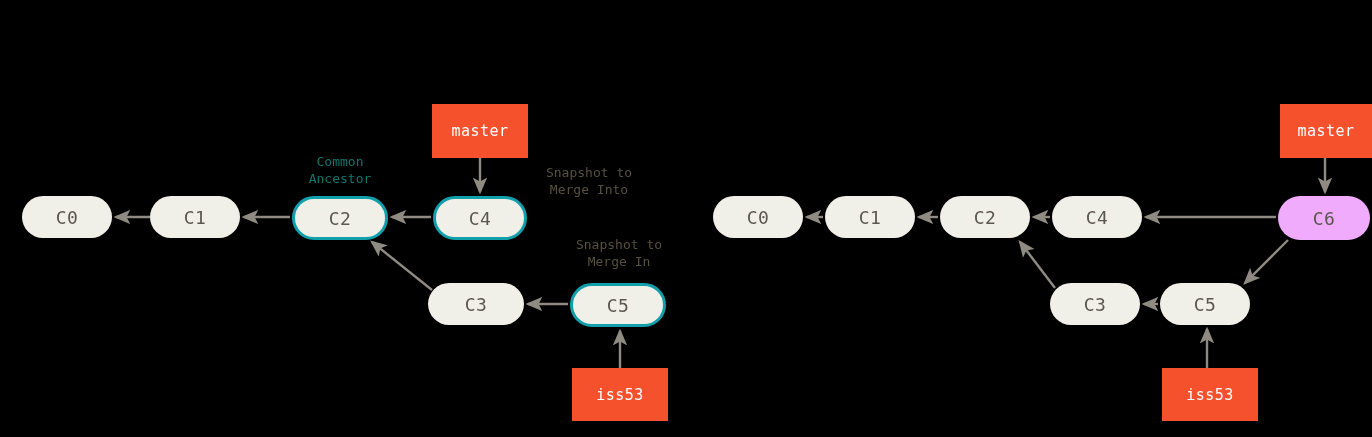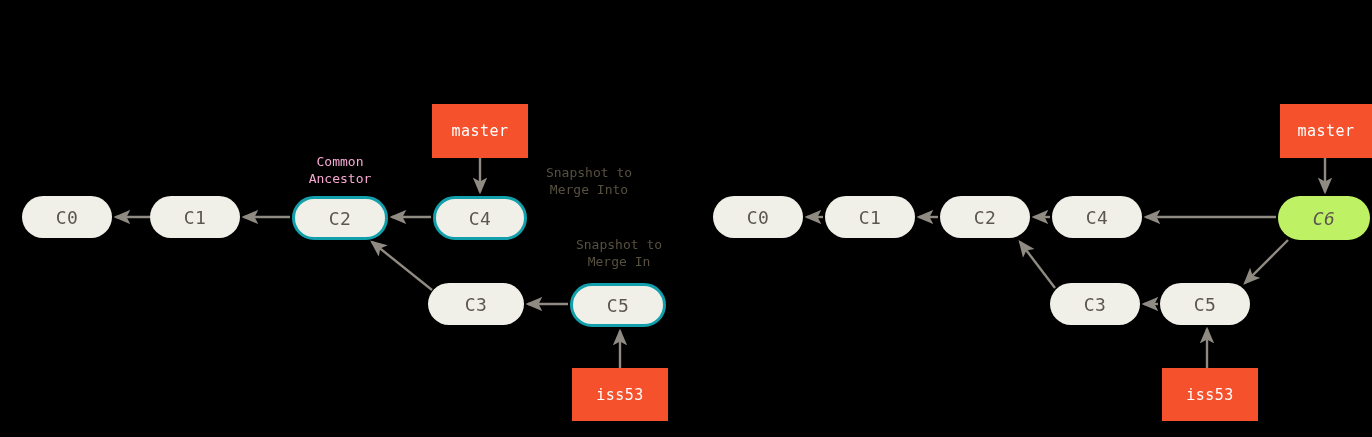--- a/index.html
+++ b/index.html
@@ -95,30 +95,30 @@
 
   <div id="nodes-layer">
       <div class="commit" style="left: 22px; top: 196px; width: 90px; height: 42px; background: rgb(241, 240, 232); color: rgb(92, 86, 80);">C0</div>
       <div class="commit" style="left: 150px; top: 196px; width: 90px; height: 42px; background: rgb(241, 240, 232); color: rgb(92, 86, 80);">C1</div>
       <div class="commit highlight" style="left: 292px; top: 196px; width: 96px; height: 44px; background: rgb(241, 240, 232); color: rgb(92, 86, 80); border-color: rgb(17, 160, 171);">C2</div>
       <div class="commit highlight" style="left: 433px; top: 196px; width: 94px; height: 44px; background: rgb(241, 240, 232); color: rgb(92, 86, 80); border-color: rgb(17, 160, 171);">C4</div>
       <div class="commit" style="left: 428px; top: 283px; width: 96px; height: 42px; background: rgb(241, 240, 232); color: rgb(92, 86, 80);">C3</div>
       <div class="commit highlight" style="left: 570px; top: 283px; width: 96px; height: 44px; background: rgb(241, 240, 232); color: rgb(92, 86, 80); border-color: rgb(17, 160, 171);">C5</div>
       <div class="branchbox" style="left: 432px; top: 104px; width: 96px; height: 54px; background: rgb(244, 81, 44); color: rgb(255, 255, 255);">master</div>
       <div class="branchbox" style="left: 572px; top: 368px; width: 96px; height: 53px; background: rgb(244, 81, 44); color: rgb(255, 255, 255);">iss53</div>
-      <div class="annot" style="left: 288px; top: 153px; width: 104px; color: #f9a8d4;">Common
+      <div class="annot" style="left: 288px; top: 153px; width: 104px; color: #0f766e;">Common
 Ancestor</div>
       <div class="annot" style="left: 530px; top: 164px; width: 118px; color: rgb(87, 80, 63);">Snapshot to
 Merge Into</div>
       <div class="annot" style="left: 560px; top: 236px; width: 118px; color: rgb(87, 80, 63);">Snapshot to
 Merge In</div>
       <div class="commit" style="left: 713px; top: 196px; width: 90px; height: 42px; background: rgb(241, 240, 232); color: rgb(92, 86, 80);">C0</div>
       <div class="commit" style="left: 825px; top: 196px; width: 90px; height: 42px; background: rgb(241, 240, 232); color: rgb(92, 86, 80);">C1</div>
       <div class="commit" style="left: 940px; top: 196px; width: 90px; height: 42px; background: rgb(241, 240, 232); color: rgb(92, 86, 80);">C2</div>
       <div class="commit" style="left: 1052px; top: 196px; width: 90px; height: 42px; background: rgb(241, 240, 232); color: rgb(92, 86, 80);">C4</div>
-      <div class="commit" style="left: 1278px; top: 196px; width: 92px; height: 44px; background: #bef264; color: rgb(92, 86, 80); font-style: italic;">C6</div>
+      <div class="commit" style="left: 1278px; top: 196px; width: 92px; height: 44px; background: #f0abfc; color: rgb(92, 86, 80);">C6</div>
       <div class="commit" style="left: 1050px; top: 283px; width: 90px; height: 42px; background: rgb(241, 240, 232); color: rgb(92, 86, 80);">C3</div>
       <div class="commit" style="left: 1160px; top: 283px; width: 90px; height: 42px; background: rgb(241, 240, 232); color: rgb(92, 86, 80);">C5</div>
       <div class="branchbox" style="left: 1280px; top: 104px; width: 92px; height: 54px; background: rgb(244, 81, 44); color: rgb(255, 255, 255);">master</div>
       <div class="branchbox" style="left: 1162px; top: 368px; width: 96px; height: 53px; background: rgb(244, 81, 44); color: rgb(255, 255, 255);">iss53</div>
     </div>
 
 </div>
 
 </body></html>

